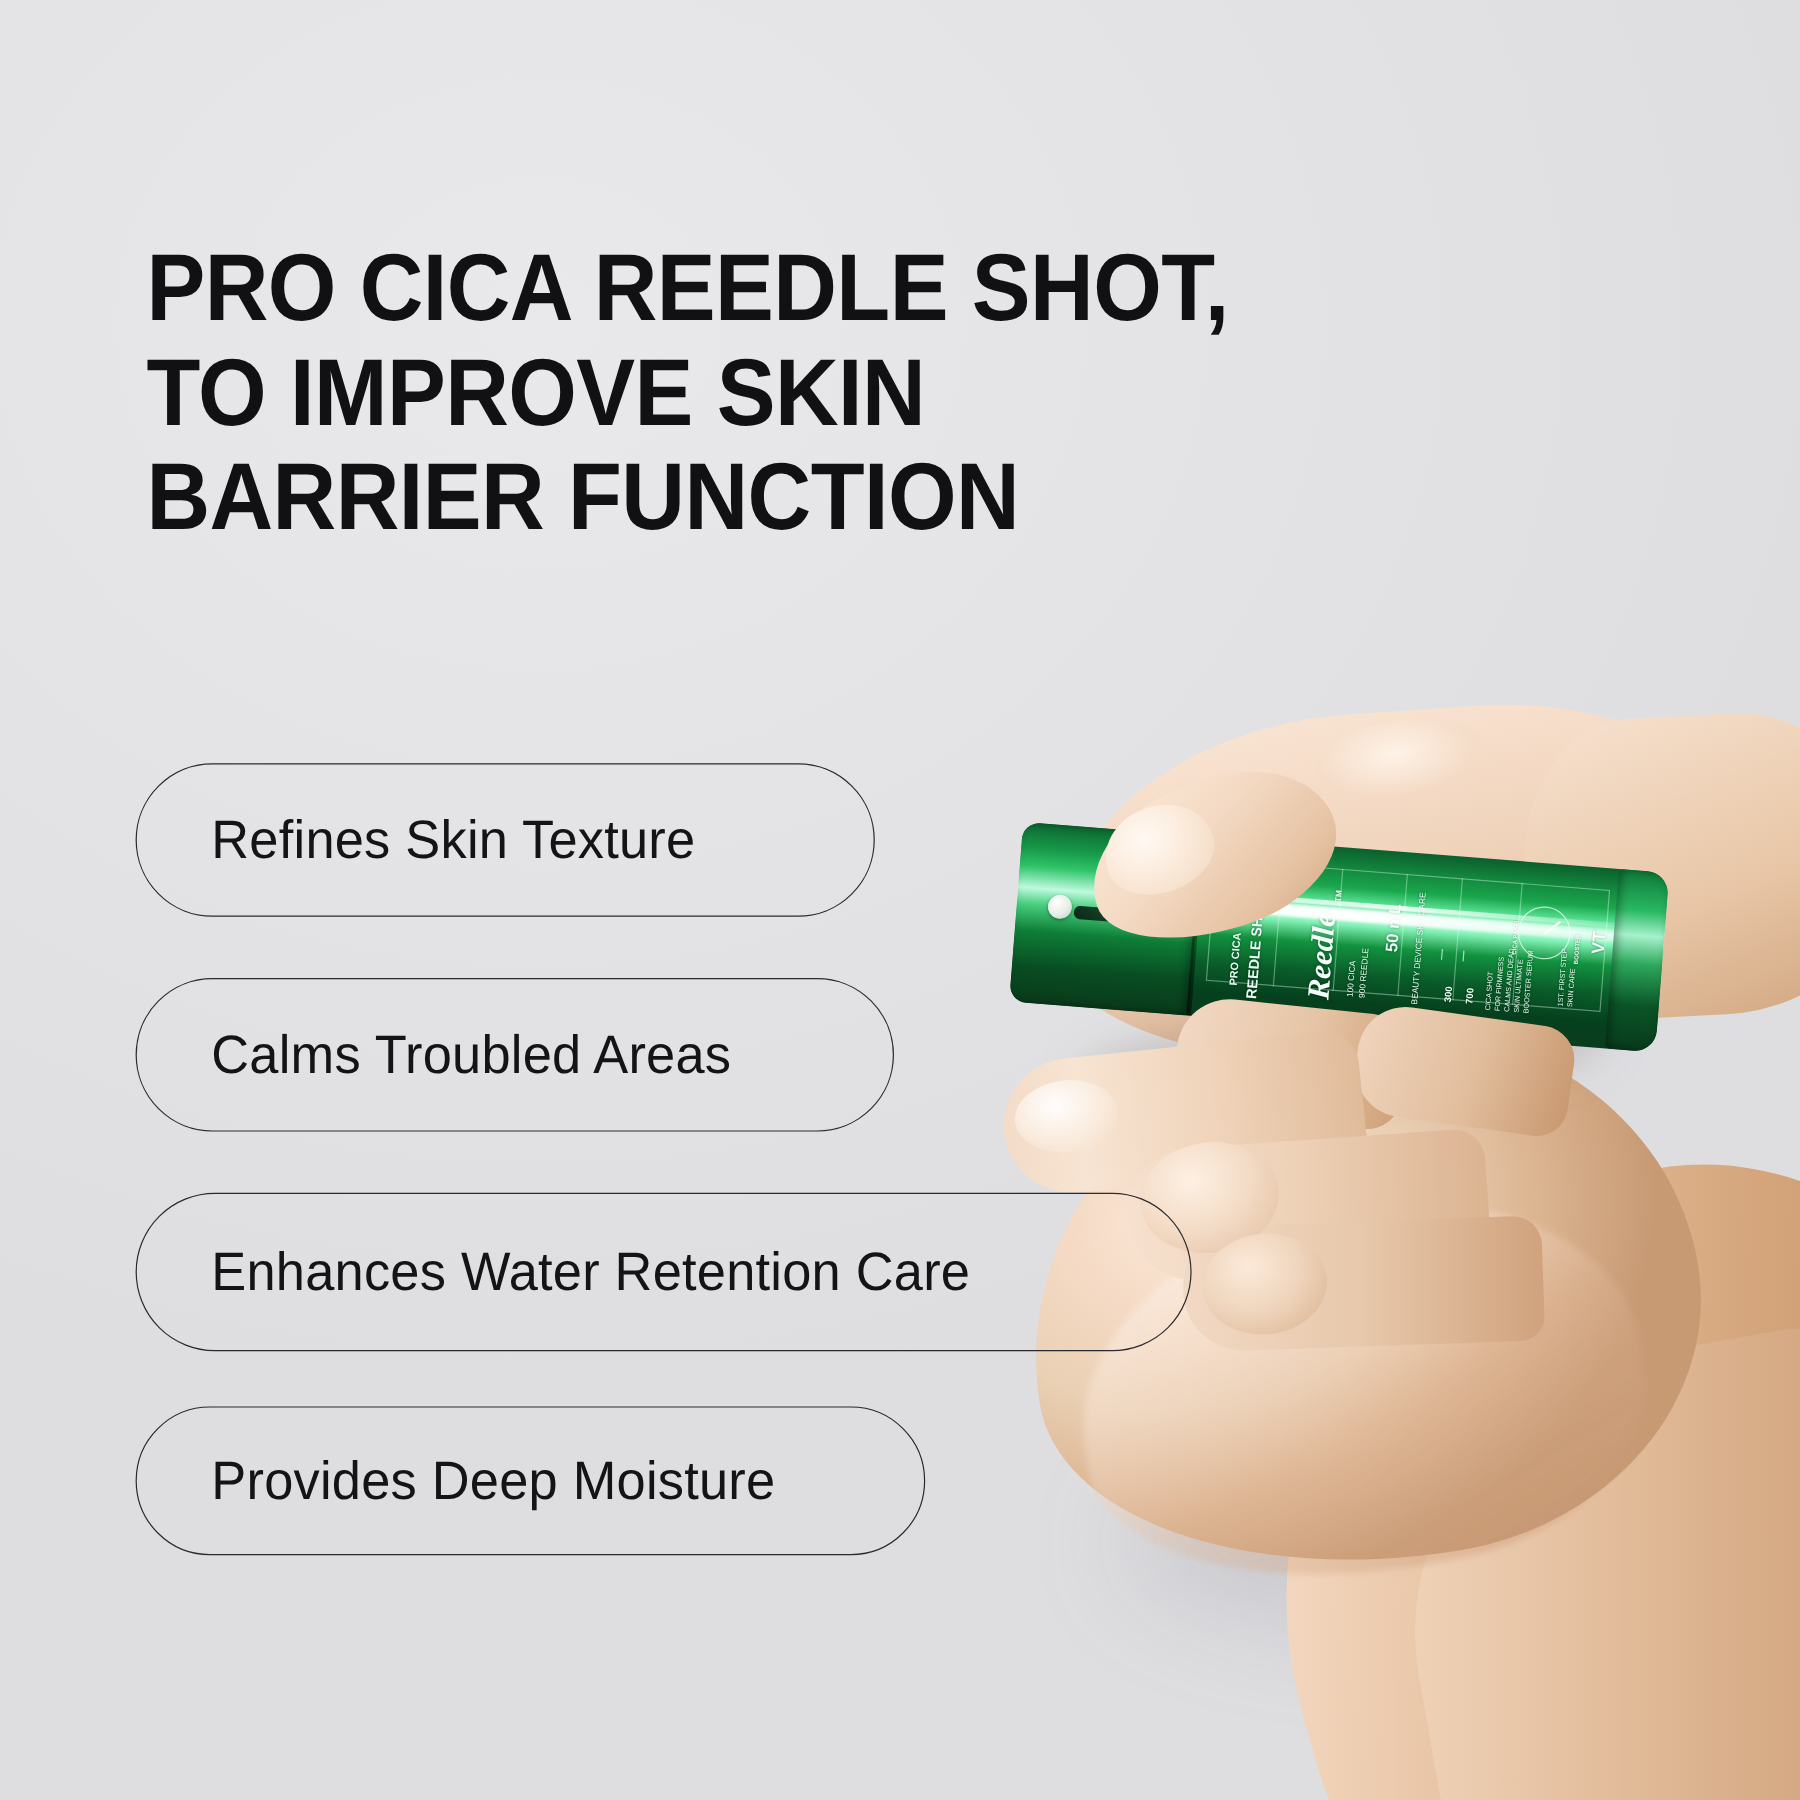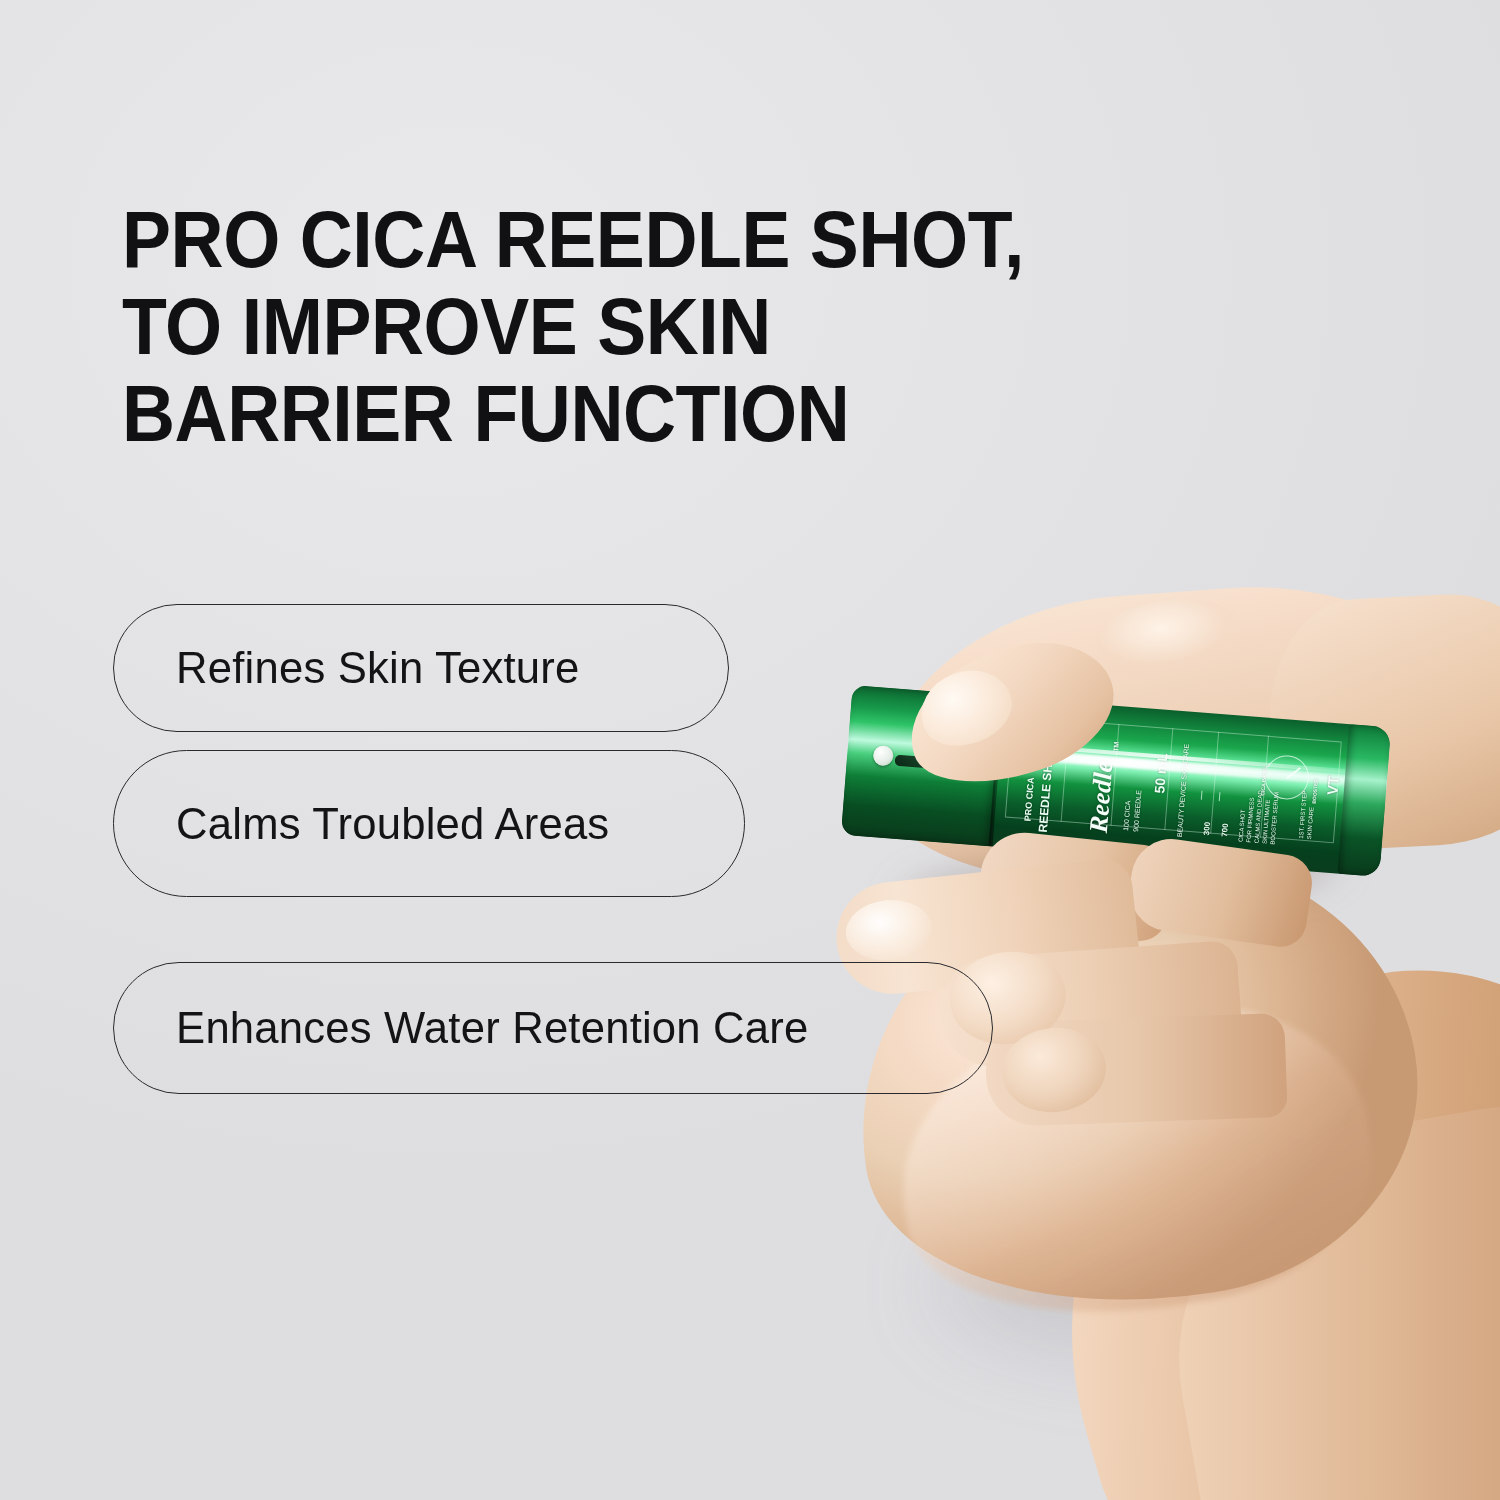--- a/index.html
+++ b/index.html
@@ -357,25 +357,26 @@
     display:flex;
     align-items:center;
     border:1.6px solid #2a2a2e;
     border-radius:999px;
     background:transparent;
     color:#141416;
     font-family:"Liberation Sans", sans-serif;
     font-weight:400;
     font-size:45px;
     letter-spacing:.2px;
+    margin-top:32px;
   }
   .pill span { padding-left:64px; transform:scaleX(.97); transform-origin:left center; white-space:nowrap; }
 
   #pill-0 { left:113px; top:604px;  width:616px; height:128px; }
-  #pill-1 { left:113px; top:750px;  width:632px; height:147px; }
+  #pill-1 { left:113px; top:783px;  width:632px; height:128px; }
   #pill-2 { left:113px; top:962px;  width:880px; height:132px; }
   #pill-3 { left:113px; top:1140px; width:658px; height:124px; }
 </style>
 </head>
 <body>
 
 <div id="canvas">
 
   <div id="photo">
 
@@ -472,14 +473,17 @@
 
     <div class="pill" id="pill-0">
       <span>Refines Skin Texture</span>
     </div>
     <div class="pill" id="pill-1">
       <span>Calms Troubled Areas</span>
     </div>
     <div class="pill" id="pill-2">
       <span>Enhances Water Retention Care</span>
     </div>
+    <div class="pill" id="pill-3">
+      <span>Provides Deep Moisture</span>
+    </div>
   </div>
 </div>
 
 </body></html>

